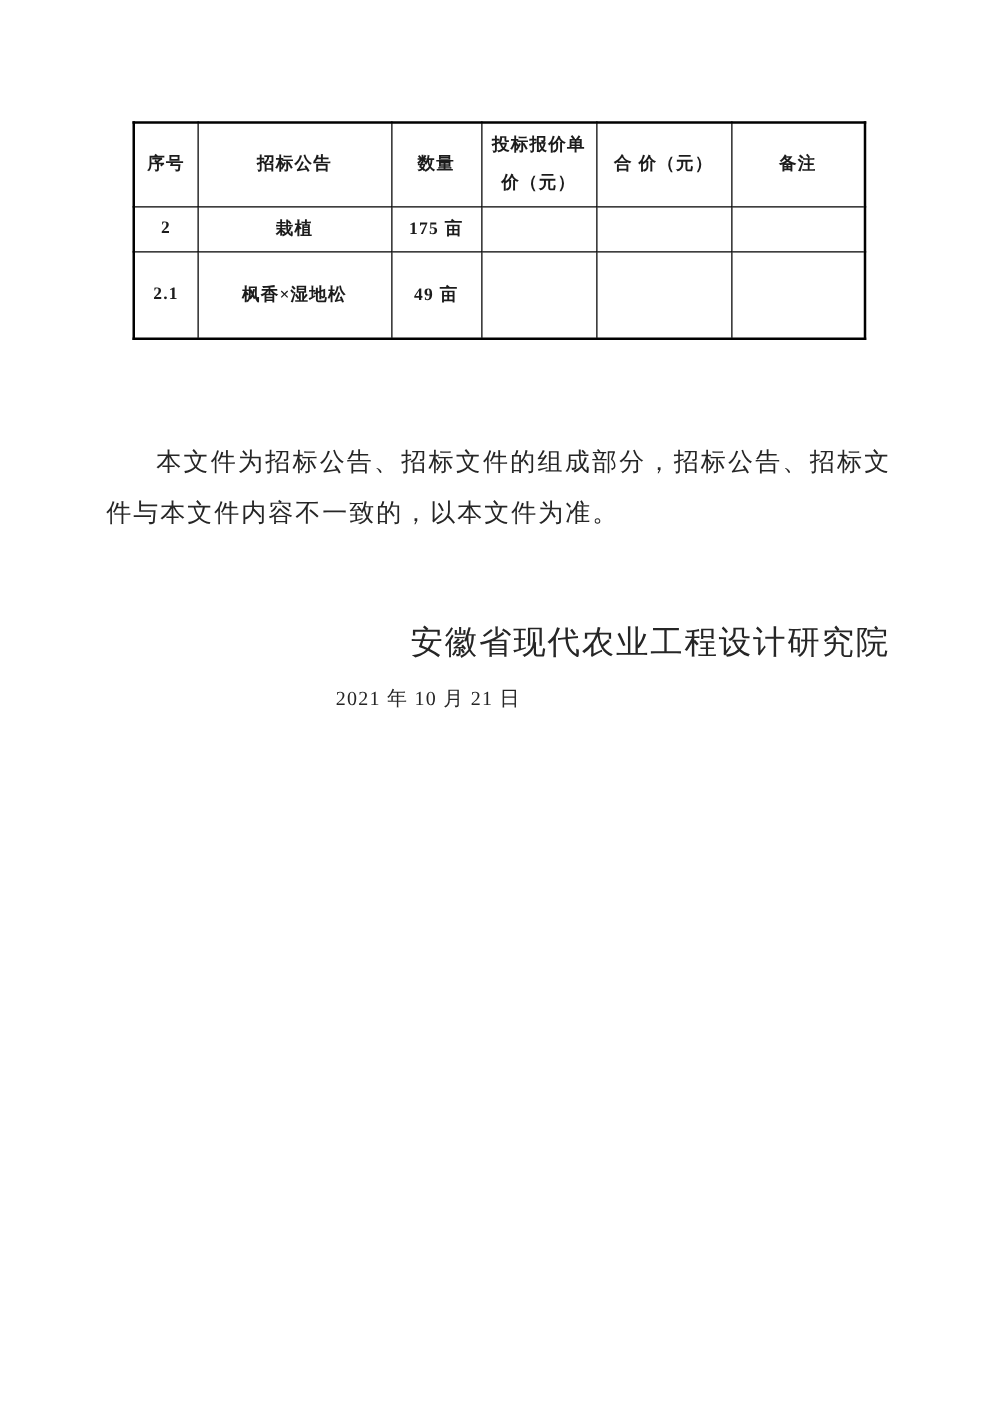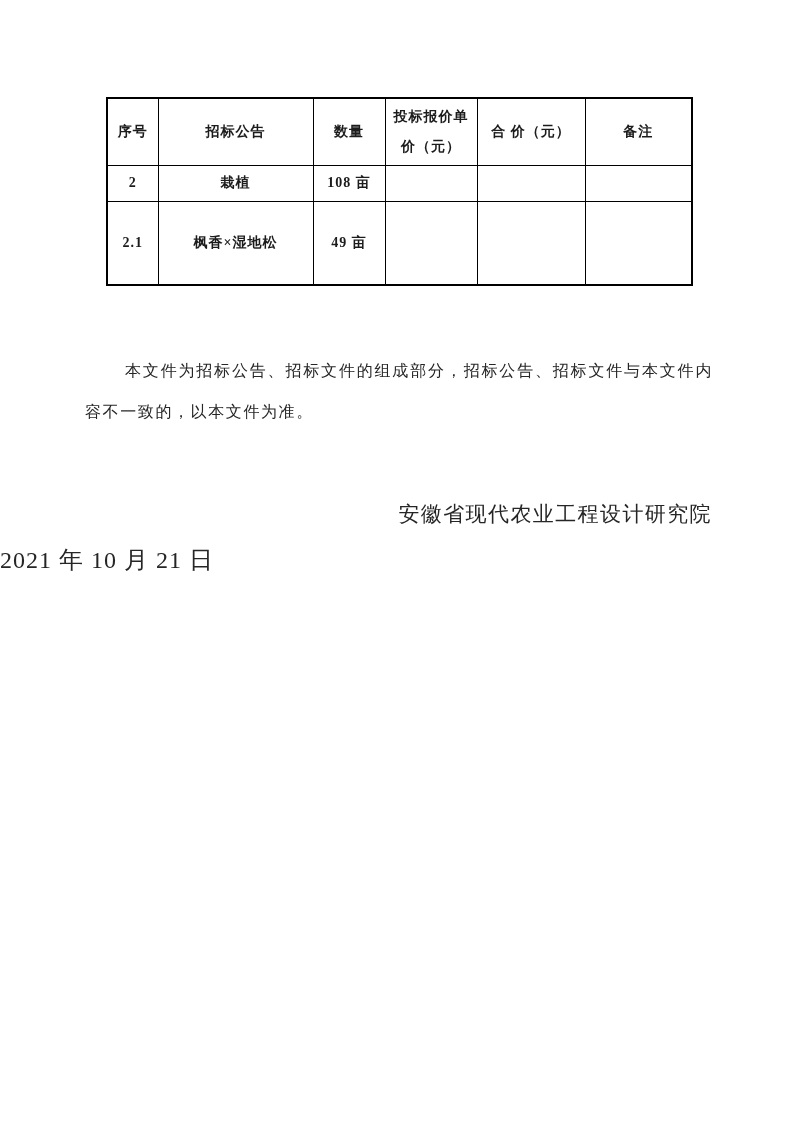--- a/index.html
+++ b/index.html
@@ -30,58 +30,58 @@
     vertical-align: middle;
     font-size: 14px;
     font-weight: bold;
     letter-spacing: 1px;
     color: #1c1c1c;
     padding: 0 2px;
     overflow: hidden;
   }
   tr.header-row    { height: 67px; }
   tr.item-row-main { height: 36px; }
-  tr.item-row-sub  { height: 84px; }
+  tr.item-row-sub  { height: 70px; }
   tr.header-row th { line-height: 30px; }
   th.wrap-header   { white-space: pre-line; }
   tr.item-row-main td { font-weight: bold; }
 
   
   .statement {
     position: absolute;
     left: 85px;
     top: 350px;
     width: 628px;
-    font-size: 16px;
+    font-size: 20px;
     line-height: 41px;
     letter-spacing: 1.6px;
     text-indent: 40px;
     text-align: justify;
     color: #262626;
   }
 
   
   .sig-org {
     position: absolute;
     top: 502px;
     left: 0;
     right: 82px;
     text-align: right;
-    font-size: 21px;
+    font-size: 26px;
     line-height: 24px;
     letter-spacing: 1.4px;
     color: #262626;
   }
   .sig-date {
     position: absolute;
     top: 548px;
     left: 0;
     right: 109px;
-    text-align: left;
-    font-size: 24px;
+    text-align: center;
+    font-size: 16px;
     line-height: 24px;
     letter-spacing: 1px;
     color: #262626;
   }
 </style>
 </head>
 <body>
 
 <div class="page">
 
@@ -100,21 +100,21 @@
         <th>招标公告</th>
         <th>数量</th>
         <th class="wrap-header">投标报价单
 价（元）</th>
         <th>合 价（元）</th>
         <th>备注</th>
       </tr>
       <tr class="item-row-main">
         <td>2</td>
         <td>栽植</td>
-        <td>108 亩</td>
+        <td>175 亩</td>
         <td></td>
         <td></td>
         <td></td>
       </tr>
       <tr class="item-row-sub">
         <td>2.1</td>
         <td>枫香×湿地松</td>
         <td>49 亩</td>
         <td></td>
         <td></td>

